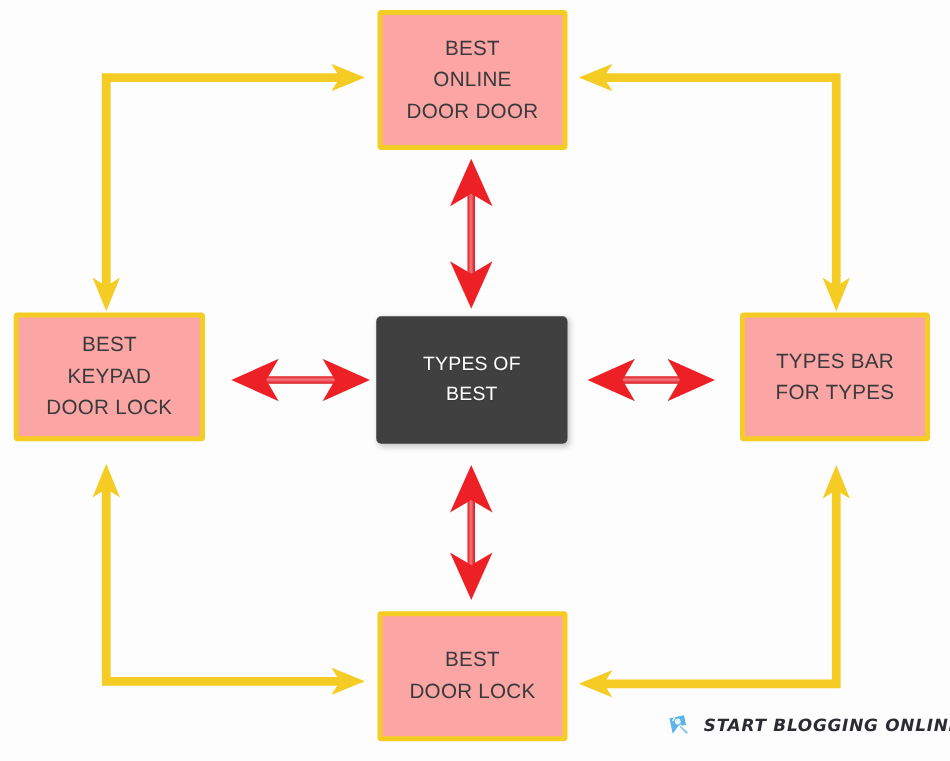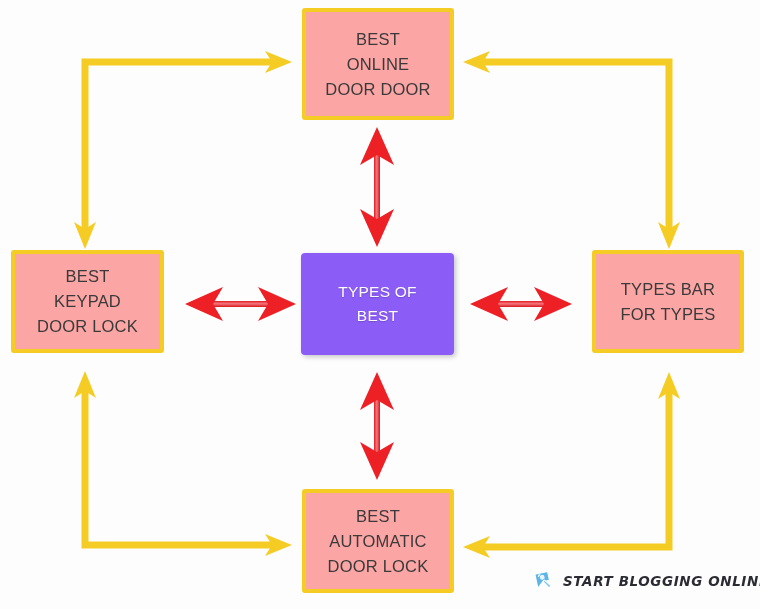--- a/index.html
+++ b/index.html
@@ -36,21 +36,21 @@
     justify-content: center;
     text-align: center;
     z-index: 5;
   }
   .node-outline {
     background: #fca5a5;
     border: 4px solid #f5cc23;
     border-radius: 3px;
   }
   .node-center {
-    background: #8b5cf6;
+    background: #404040;
     border: none;
     border-radius: 4px;
     box-shadow: 2px 2px 5px rgba(0,0,0,0.22);
   }
   .node-line {
     display: block;
     color: #3a3a3a;
     font-size: 16.5px;
     line-height: 25px;
     letter-spacing: 0.2px;
@@ -174,21 +174,20 @@
     <span class="node-line">BEST</span>
   </div>
 
   <div class="node node-outline" id="node-right">
     <span class="node-line">TYPES BAR</span>
     <span class="node-line">FOR TYPES</span>
   </div>
 
   <div class="node node-outline" id="node-bottom">
     <span class="node-line">BEST</span>
-    <span class="node-line">AUTOMATIC</span>
     <span class="node-line">DOOR LOCK</span>
   </div>
 
   <div id="logo">
     <span id="logo-icon">
       <svg width="26" height="26" viewBox="0 0 26 26" xmlns="http://www.w3.org/2000/svg">
         <g transform="rotate(-12 13 13)">
           <path d="M5.5 4.5 L18.5 4.5 L18.5 13.5 L11.5 13.5 L5.5 19.0 Z" fill="#5cb4e8" stroke="#ffffff" stroke-width="1.1" stroke-linejoin="round"></path>
           <path d="M11.8 13.2 L16.6 20.8 L18.9 19.2 L13.6 12.2 Z" fill="#7cc6f0" stroke="#ffffff" stroke-width="1" stroke-linejoin="round"></path>
           <circle cx="12.0" cy="9.0" r="2.4" fill="#ffffff" opacity="0.85"></circle>

